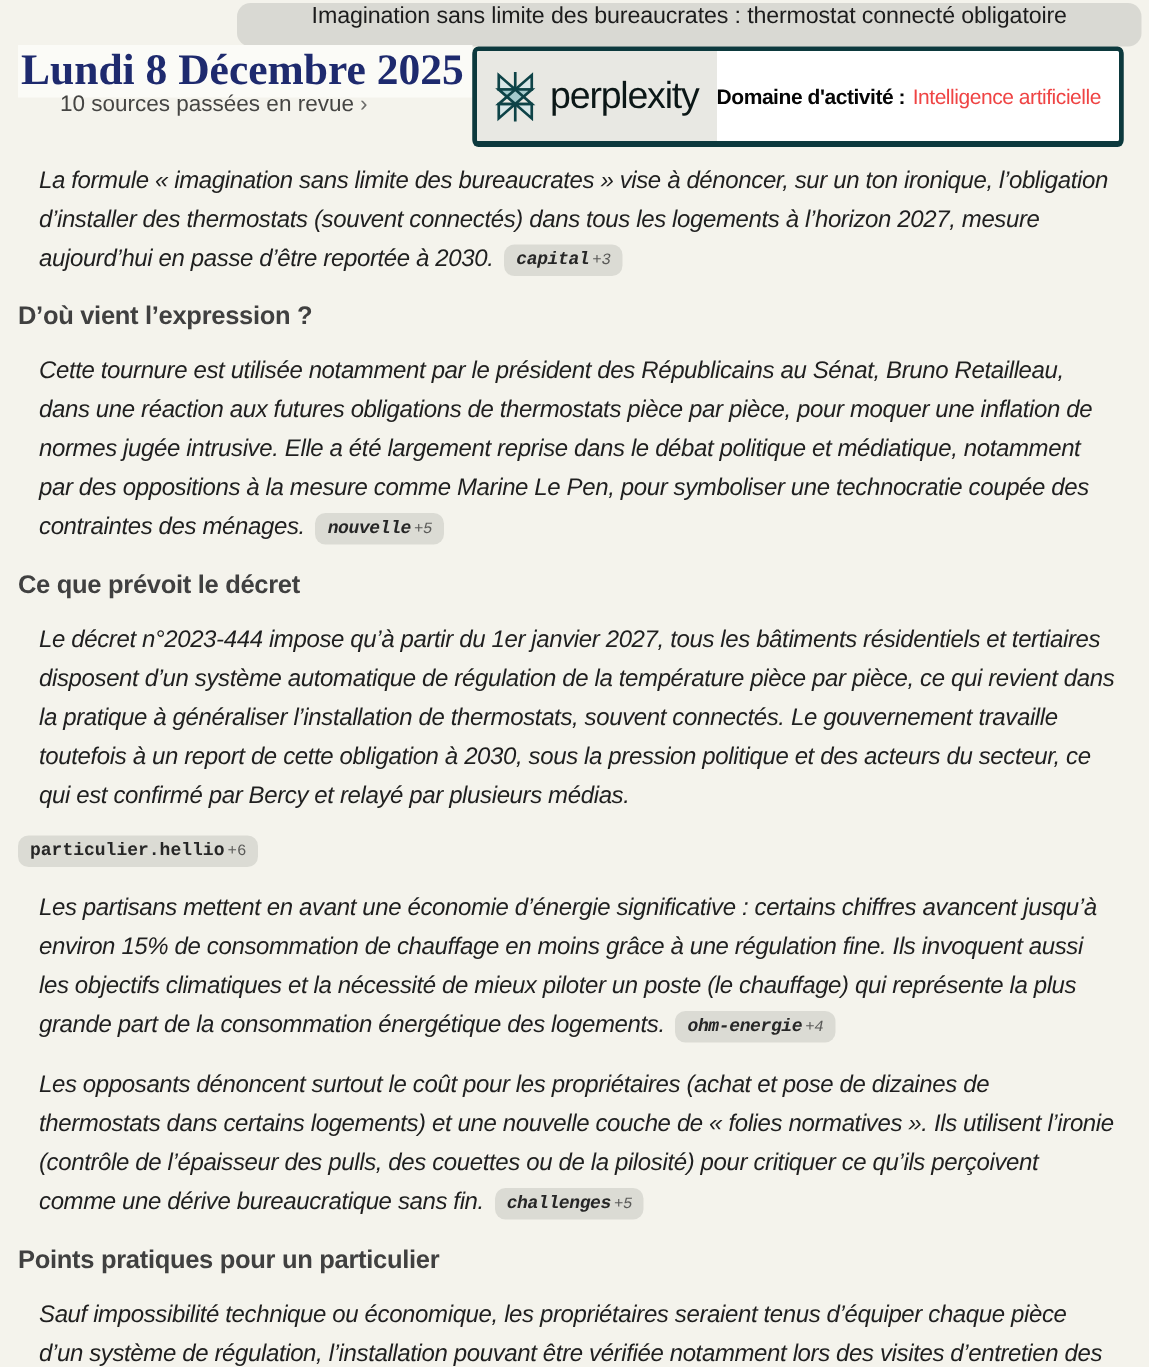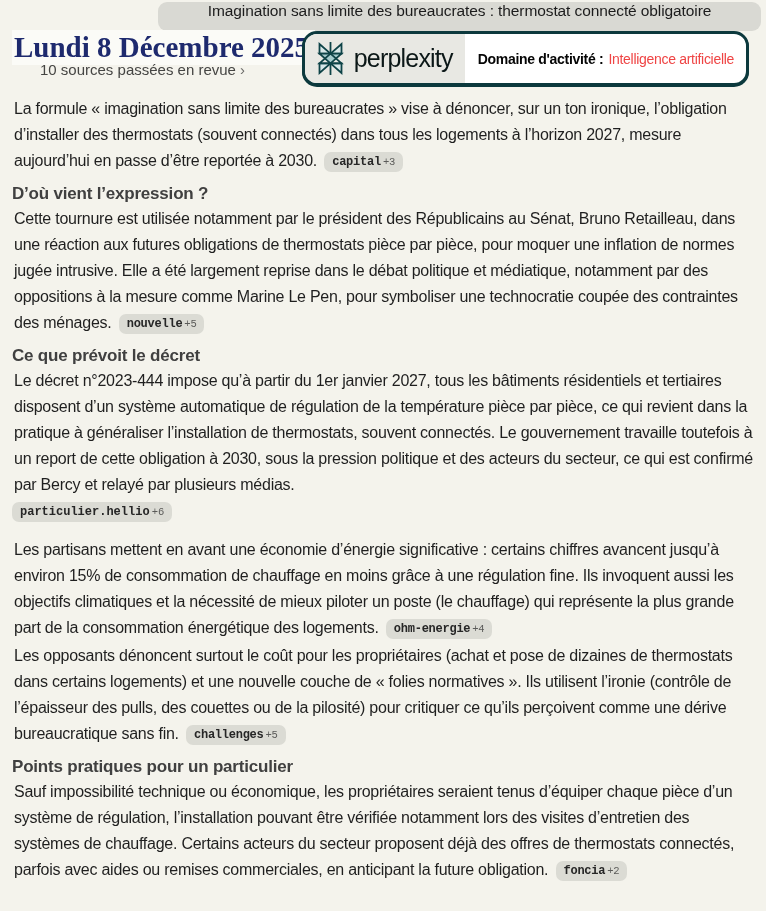--- a/index.html
+++ b/index.html
@@ -22,42 +22,42 @@
     font-family:"Liberation Serif", serif;font-weight:700;font-size:29px;
     color:#1e2a6e;background:#fbfbf7;padding:1px 6px 1px 2px;white-space:nowrap;
   }
   .sources{
     position:absolute;left:13px;top:61px;
     font-size:15px;color:#454543;cursor:pointer;white-space:nowrap;margin-left:27px;
   }
   .sources .chev{margin-left:4px;color:#6b6b69;}
   
   .brand{
-    position:absolute;right:17px;top:31px;height:55px;box-sizing:border-box;
-    border:3px solid #0c393d;border-radius:15px;background:#ffffff;
+    position:absolute;right:17px;top:31px;height:66px;box-sizing:border-box;
+    border:3px solid #0c393d;border-radius:4px;background:#ffffff;
     display:flex;align-items:stretch;overflow:hidden;white-space:nowrap;
     box-shadow:0 1px 0 #0c393d;
   }
   .brand-left{
     background:#e8e8e3;display:flex;align-items:center;gap:7px;
     padding:0 12px 0 9px;
   }
   .brand-word{
     font-size:25px;color:#0b1717;letter-spacing:-0.8px;font-weight:500;
   }
   .brand-right{
-    display:flex;align-items:center;gap:5px;padding:0 12px 0 13px;
+    display:flex;align-items:center;gap:5px;padding:0 12px 0 0;
     font-size:14px;letter-spacing:-0.3px;
   }
   .brand-right .lbl{font-weight:700;color:#050505;}
   .brand-right .val{color:#ef4444;}
   
   article{position:absolute;left:12px;right:9px;top:94px;}
   p.body-p{
-    margin:2px;font-size:16px;line-height:26px;letter-spacing:-0.25px;color:#1f1f1f;
+    margin:14px;font-size:16px;line-height:26px;letter-spacing:-0.25px;color:#1f1f1f;font-style:italic;
   }
   h2.sec-h{
     margin:9px 0 2px;font-size:17px;line-height:21px;color:#404040;
     font-weight:700;letter-spacing:-0.2px;
   }
   
   .badge{
     display:inline-block;background:#dbdbd4;border-radius:7px;
     padding:1px 8px 2px;margin-left:3px;position:relative;top:-1px;
     font-family:"Liberation Mono", monospace;white-space:nowrap;cursor:pointer;

